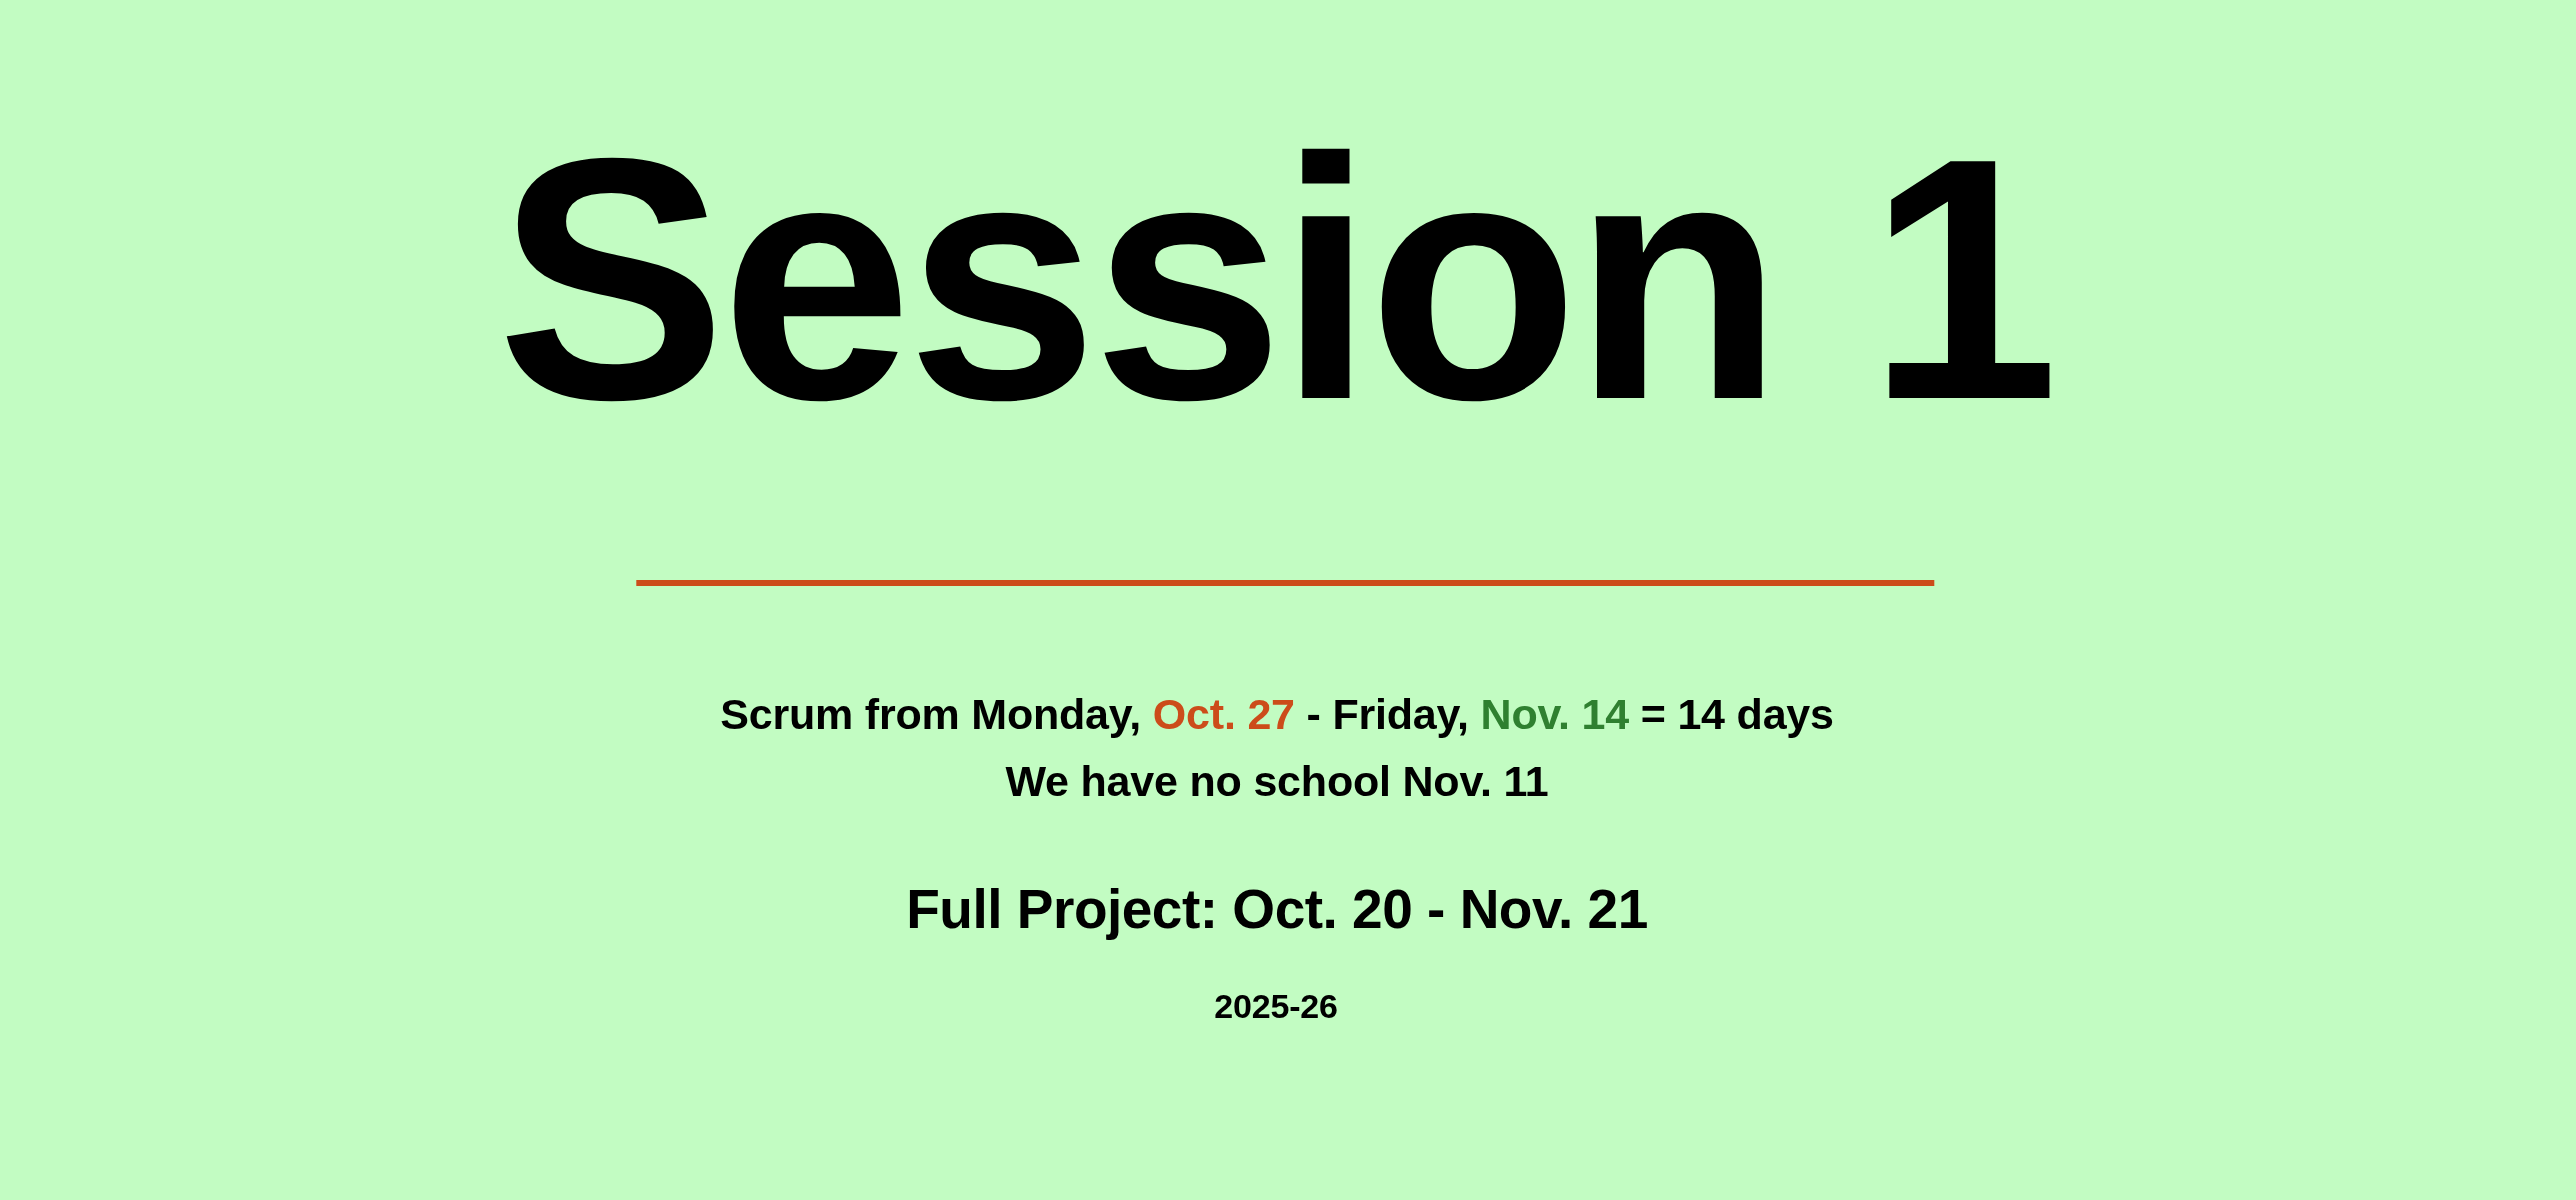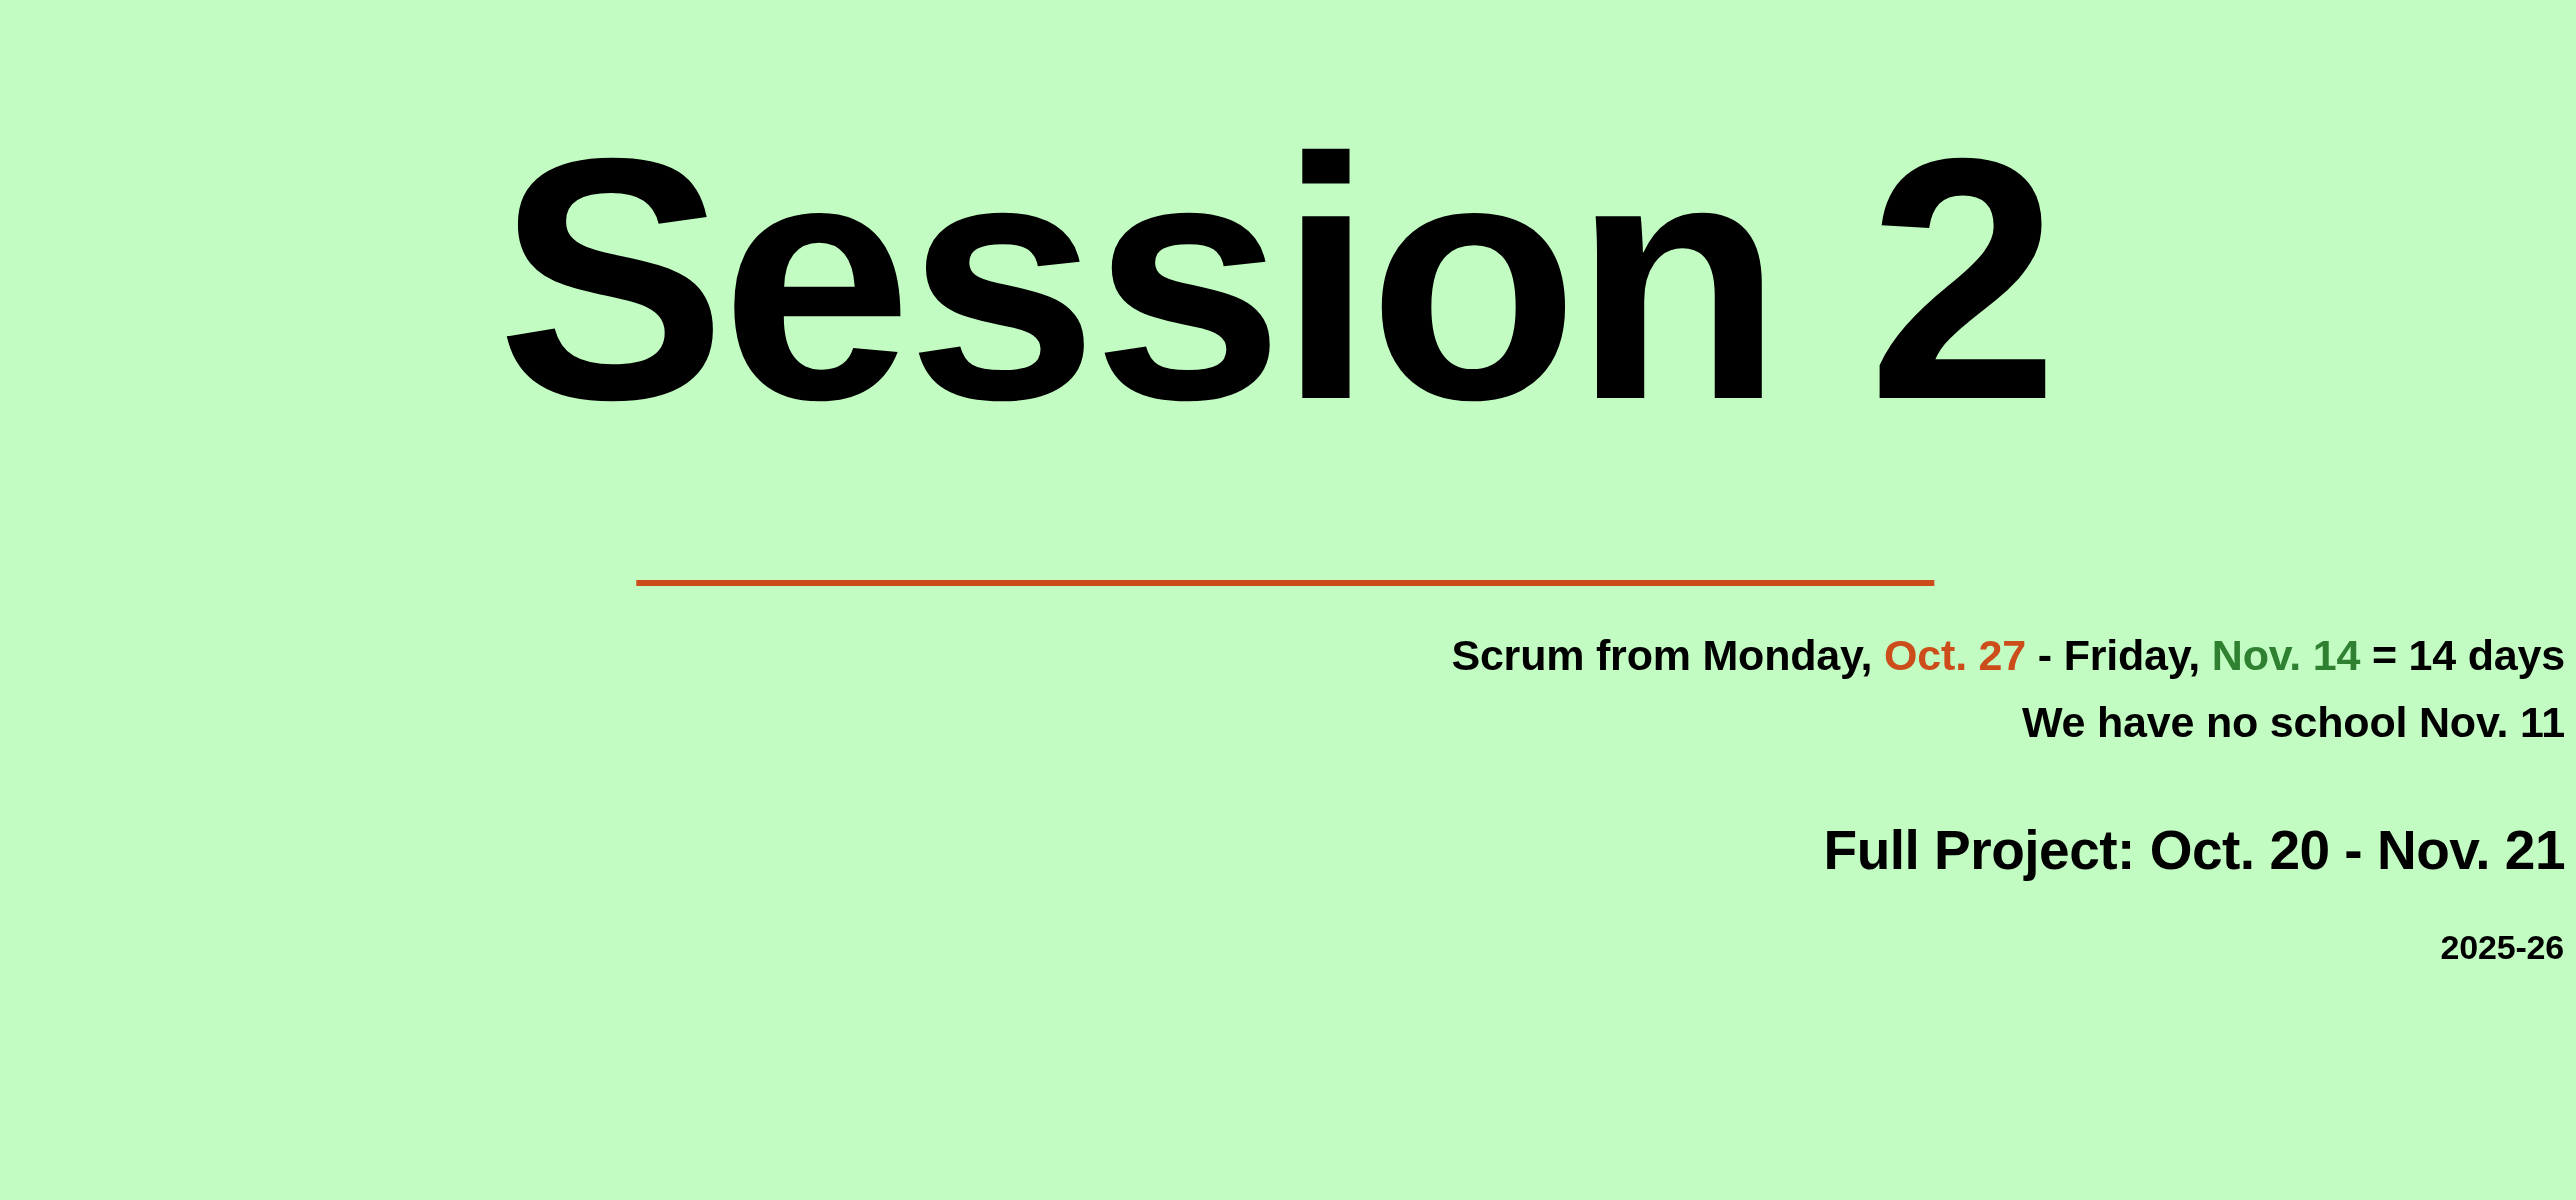--- a/index.html
+++ b/index.html
@@ -58,24 +58,24 @@
     width: 1298px;
     height: 5.5px;
     background: #cc4c1a;
     transform: translateX(-2.7px);
     vertical-align: top;
   }
 
   
   .body-block {
     position: absolute;
-    top: 622px;
+    top: 681px;
     left: 0;
     width: 2576px;
-    text-align: right;
+    text-align: center;
   }
 
   .line-scrum,
   .line-noschool {
     font-family: "Liberation Sans", sans-serif;
     font-weight: bold;
     font-size: 43px;
     line-height: 67px;
     color: #000000;
     letter-spacing: -0.2px;
@@ -110,21 +110,21 @@
     white-space: nowrap;
     transform: translateX(-12px);
   }
 </style>
 </head>
 <body>
 
 <div class="slide">
 
   <div class="title-block">
-    <h1 class="slide-title">Session 2</h1>
+    <h1 class="slide-title">Session 1</h1>
   </div>
 
   <div class="divider-wrap">
     <span class="divider-rule"></span>
   </div>
 
   <div class="body-block">
 
     <div class="line-scrum">
       <span class="run-black">Scrum from Monday, </span><span class="run-orange">Oct. 27</span><span class="run-black"> - Friday, </span><span class="run-green">Nov. 14</span><span class="run-black"> = 14 days</span>

